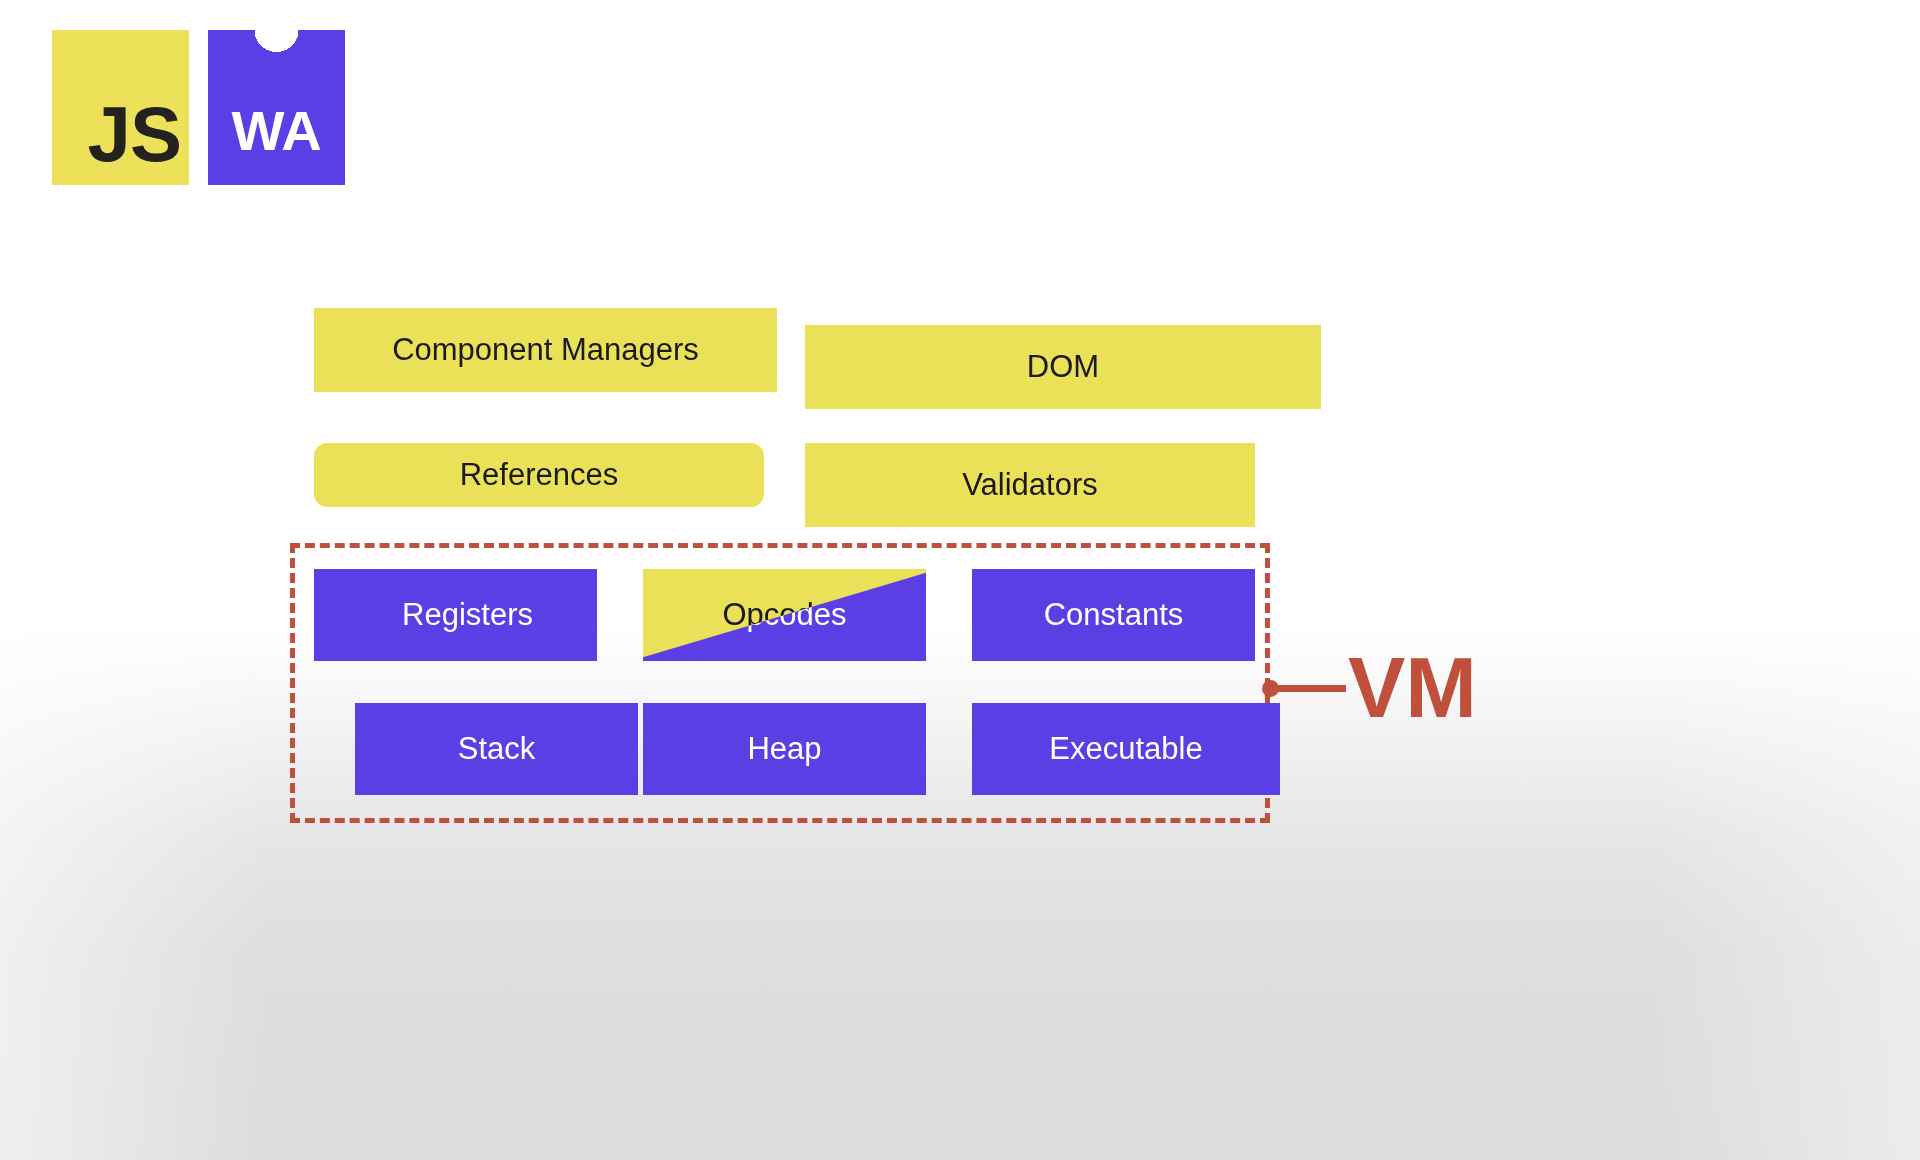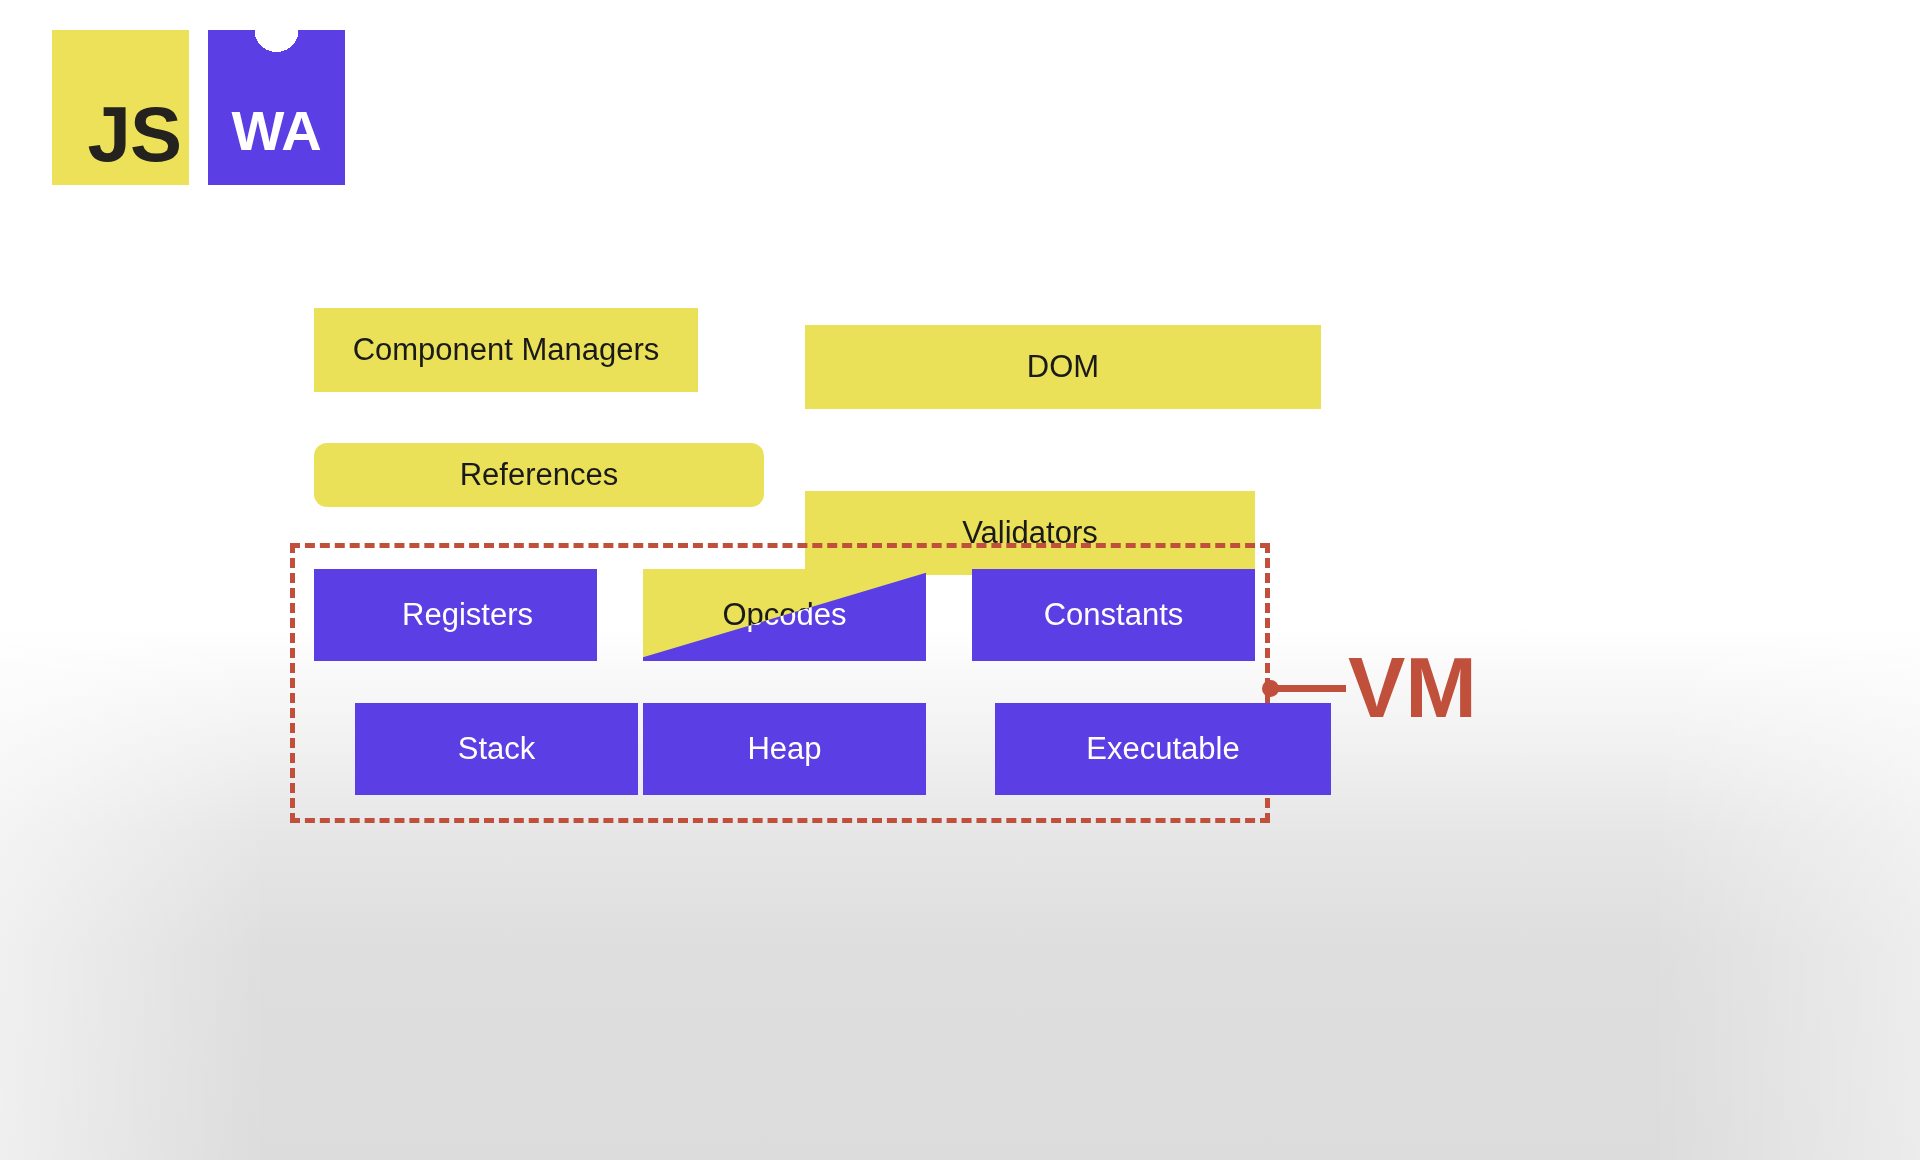--- a/index.html
+++ b/index.html
@@ -105,43 +105,43 @@
   .box-yellow {
     background: #ebe158;
     color: #1a1a1a;
   }
   .box-purple {
     background: #5b3fe4;
     color: #ffffff;
   }
 
   
-  .box-cm  { left: 314px; top: 308px; width: 384px; height: 84px; }
+  .box-cm  { left: 314px; top: 308px; width: 463px; height: 84px; }
   .box-dom { left: 805px; top: 325px; width: 516px; height: 84px; }
   .box-ref { left: 314px; top: 443px; width: 450px; height: 64px; border-radius: 13px; }
-  .box-val { left: 805px; top: 443px; width: 450px; height: 84px; margin-top: 48px; }
+  .box-val { left: 805px; top: 443px; width: 450px; height: 84px; }
 
   
   .vm-container {
     position: absolute;
     left: 290px;
     top: 543px;
     width: 980px;
     height: 280px;
     border: 5px dashed #c0503c;
     box-sizing: border-box;
   }
 
   
   .box-registers  { left: 314px; top: 569px; width: 283px; height: 92px; padding-left: 24px; }
   .box-opcodes    { left: 643px; top: 569px; width: 283px; height: 92px; }
   .box-constants  { left: 972px; top: 569px; width: 283px; height: 92px; }
   .box-stack      { left: 314px; top: 703px; width: 283px; height: 92px; margin-left: 41px; }
   .box-heap       { left: 643px; top: 703px; width: 283px; height: 92px; }
-  .box-executable { left: 995px; top: 703px; width: 336px; height: 92px; }
+  .box-executable { left: 972px; top: 703px; width: 308px; height: 92px; }
 
   
   .box-opcodes {
     background: #5b3fe4;
     overflow: hidden;
   }
   .opcodes-layer {
     position: absolute;
     left: 0; top: 0;
     width: 100%; height: 100%;

